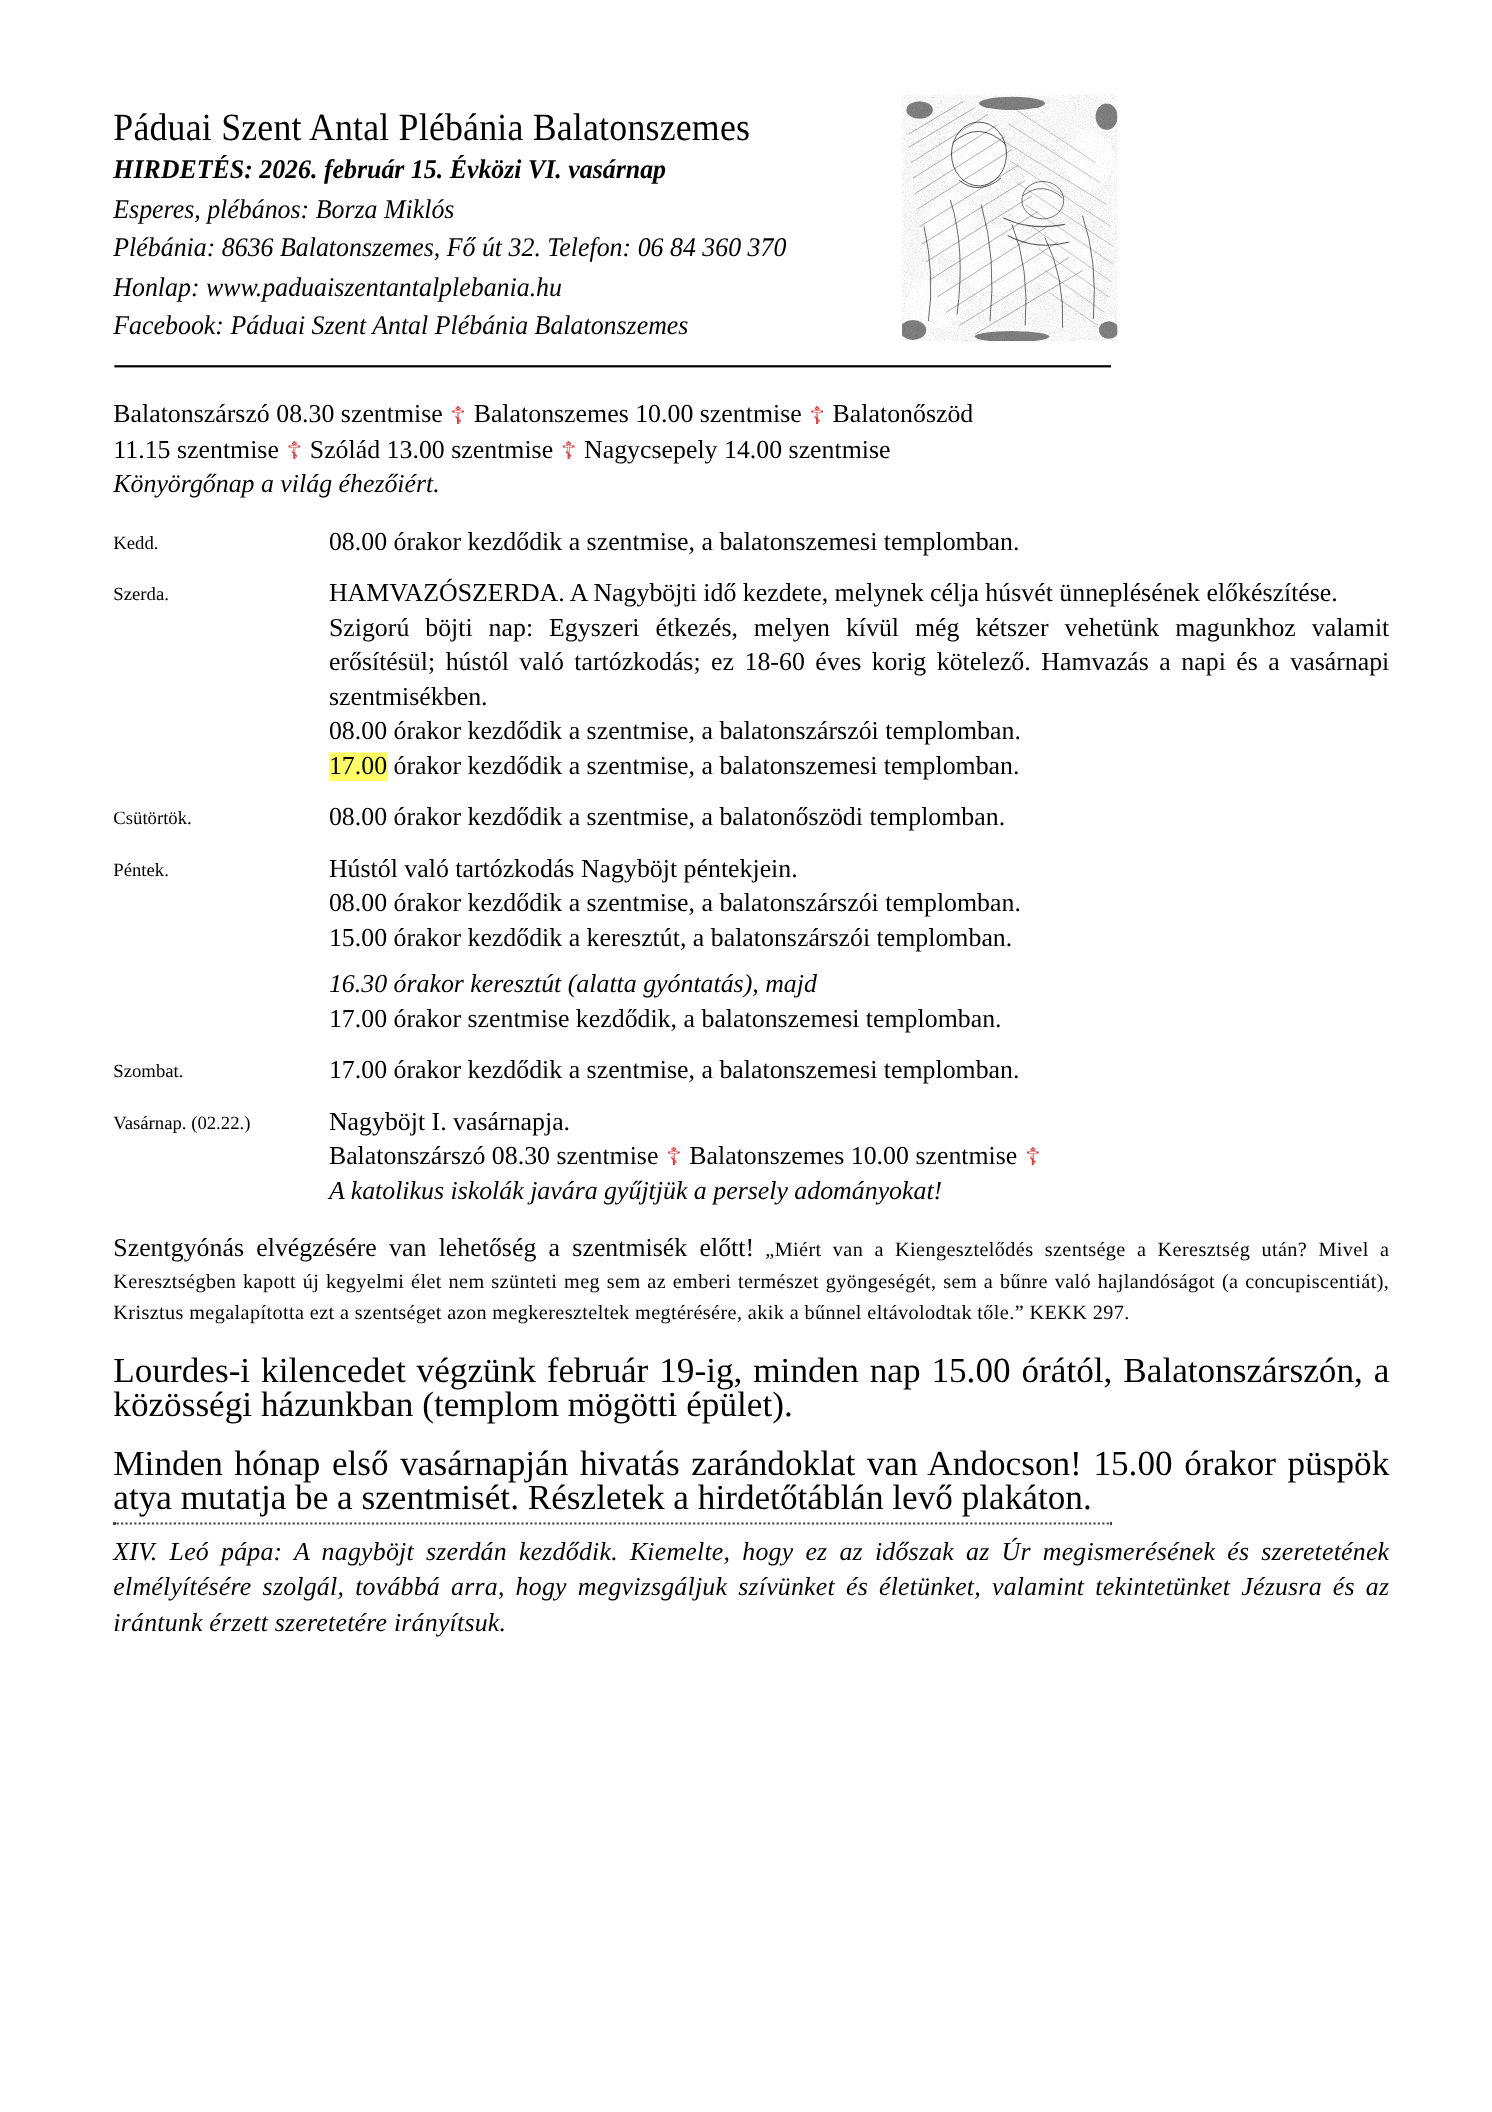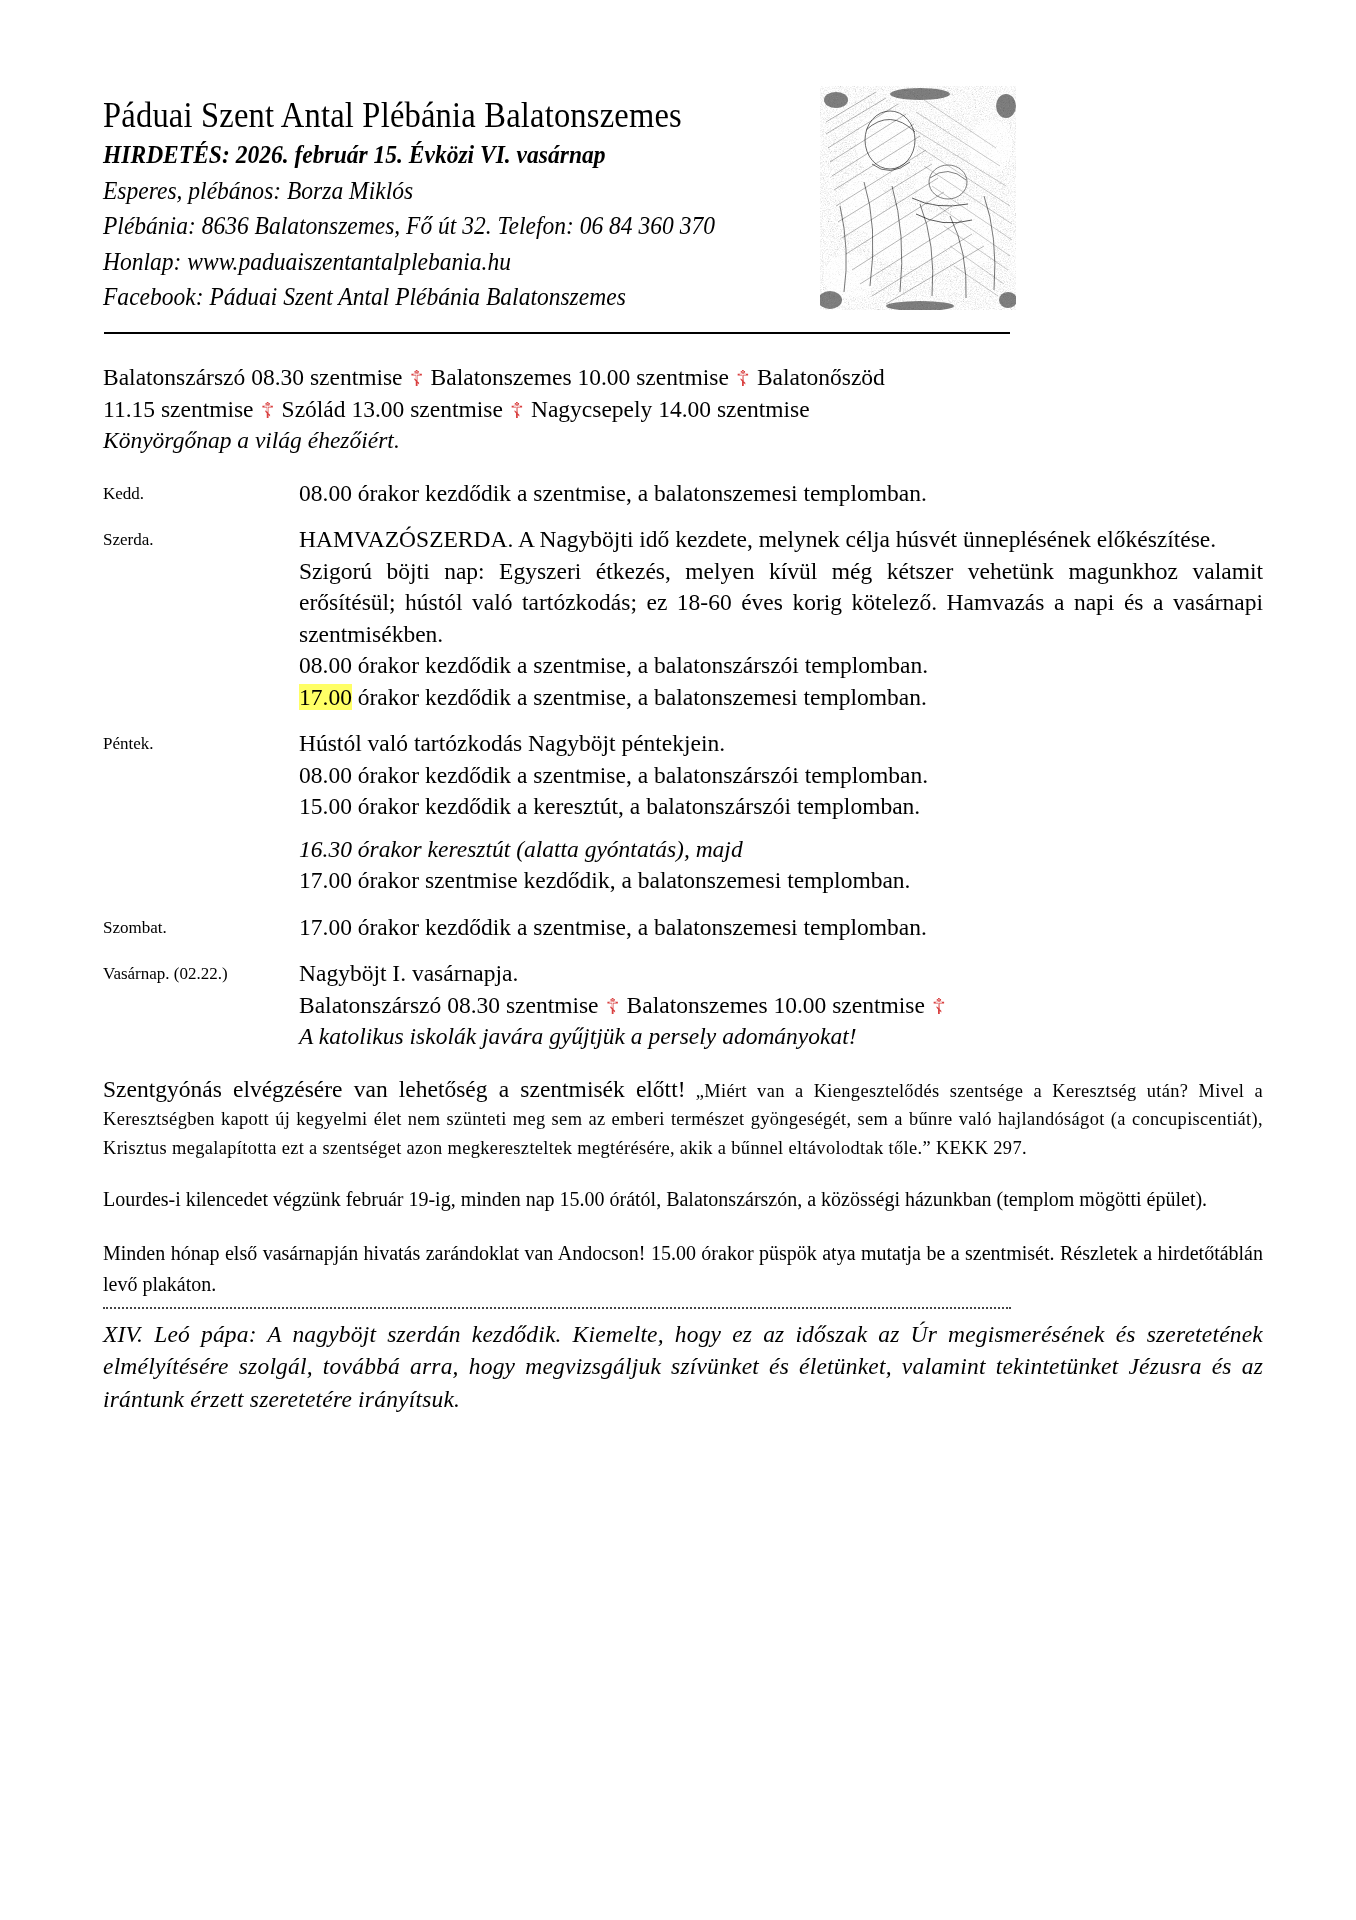--- a/index.html
+++ b/index.html
@@ -59,21 +59,21 @@
   .row .day {
     flex:0 0 153px; font-size:17px; line-height:31.5px; white-space:nowrap;
   }
   .row .desc { flex:1 1 auto; font-size:23.5px; line-height:31.5px; }
   .row .desc .l { display:block;margin-left:43px; }
   .row .desc .gap { margin-top:11px;font-style:italic; }
   .row .desc .it { font-style:italic; }
   .hl { background:#ffff66; }
 
   
-  .para { font-size:20px; line-height:31.5px; margin-top:22px; }
+  .para { font-size:32px; line-height:31.5px; margin-top:22px; }
 
   .quote {
     font-size:18.4px; line-height:28.5px; letter-spacing:0.35px;
     text-align:justify;
   }
   .leadin { font-size:23.5px; letter-spacing:0; }
 
   .justify { text-align:justify; }
 
   .dashrule {
@@ -247,20 +247,26 @@
       <div class="row">
         <div class="day">Szerda.</div>
         <div class="desc justify">
           <span class="l">HAMVAZÓSZERDA. A Nagyböjti idő kezdete, melynek célja húsvét ünneplésének előkészítése.</span>
           <span class="l">Szigorú böjti nap: Egyszeri étkezés, melyen kívül még kétszer vehetünk magunkhoz valamit erősítésül; hústól való tartózkodás; ez 18-60 éves korig kötelező. Hamvazás a napi és a vasárnapi szentmisékben.</span>
           <span class="l">08.00 órakor kezdődik a szentmise, a balatonszárszói templomban.</span>
           <span class="l"><span class="hl">17.00</span><span> órakor kezdődik a szentmise, a balatonszemesi templomban.</span></span>
         </div>
       </div>
 
+      <div class="row">
+        <div class="day">Csütörtök.</div>
+        <div class="desc">
+          <span class="l">08.00 órakor kezdődik a szentmise, a balatonőszödi templomban.</span>
+        </div>
+      </div>
 
       <div class="row">
         <div class="day">Péntek.</div>
         <div class="desc">
           <span class="l">Hústól való tartózkodás Nagyböjt péntekjein.</span>
           <span class="l">08.00 órakor kezdődik a szentmise, a balatonszárszói templomban.</span>
           <span class="l">15.00 órakor kezdődik a keresztút, a balatonszárszói templomban.</span>
           <span class="l gap">16.30 órakor keresztút (alatta gyóntatás), majd</span>
           <span class="l">17.00 órakor szentmise kezdődik, a balatonszemesi templomban.</span>
         </div>

